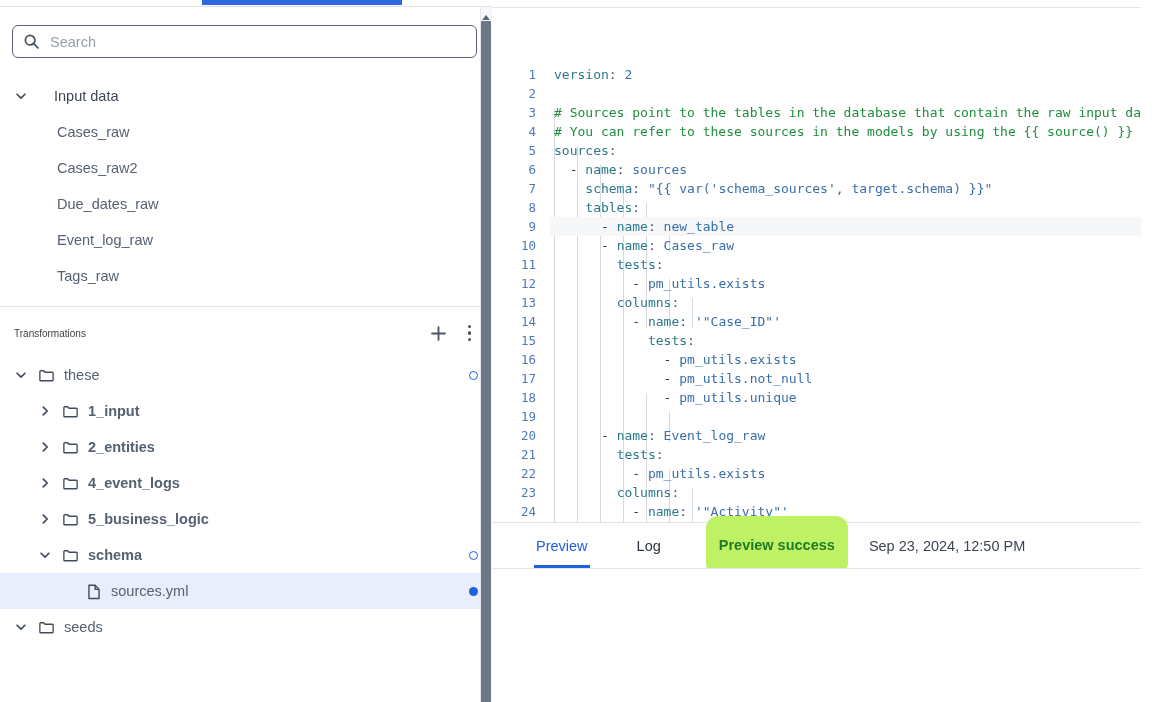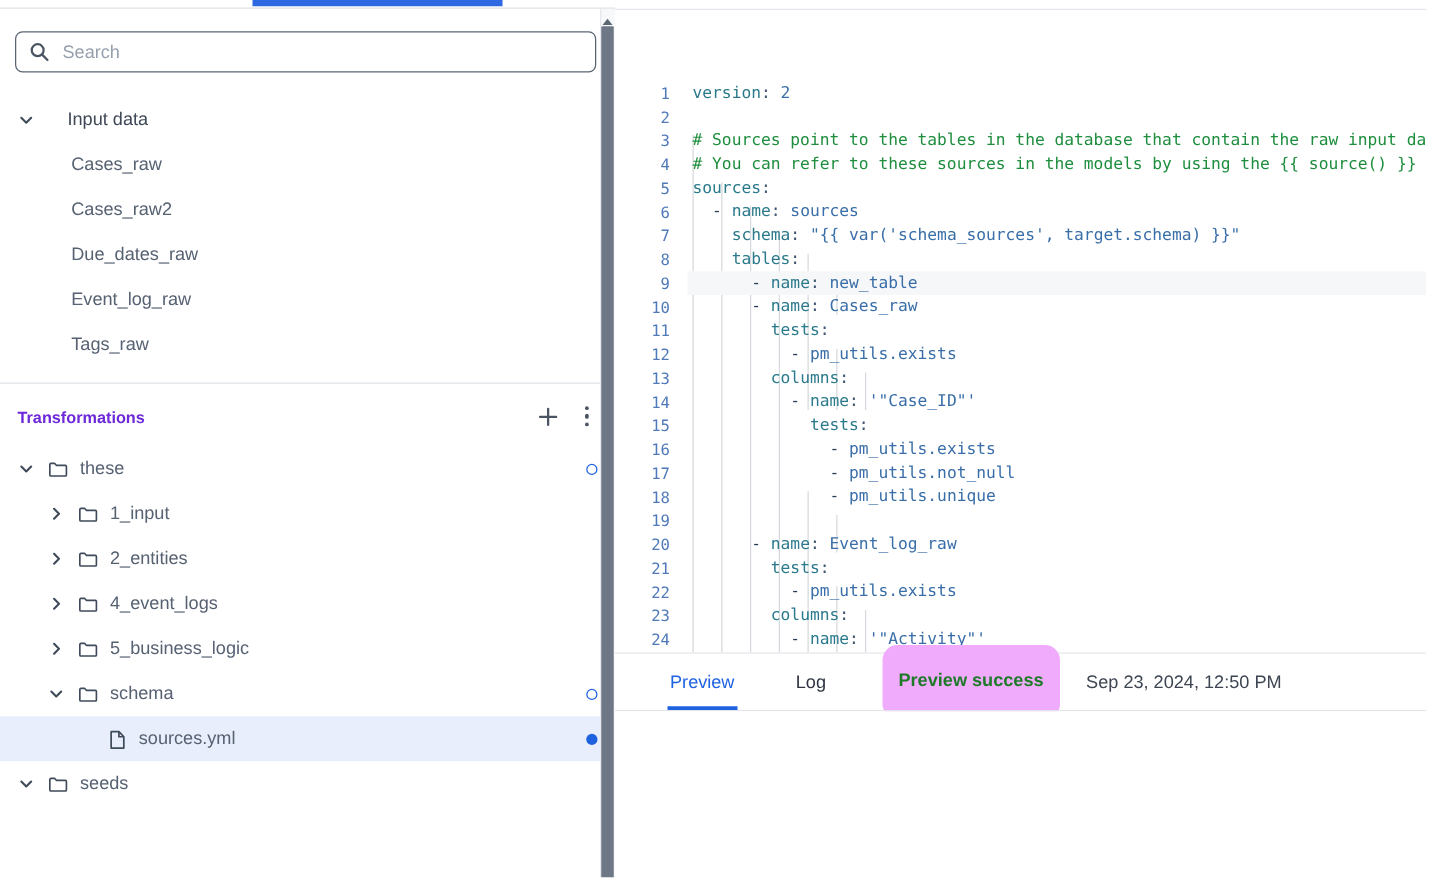--- a/index.html
+++ b/index.html
@@ -148,38 +148,37 @@
 
   .transform-header {
     position: absolute;
     left: 0; top: 315px;
     width: 492px; height: 36px;
     display: flex;
     align-items: center;
     padding: 0 20px 0 14px;
   }
   .transform-title {
-    font-size: 13px;
-    color: #6d28d9;
-    font-weight: bold;
+    font-size: 10px;
+    color: #404040;
   }
   .hdr-actions { margin-left: auto; display: flex; align-items: center; gap: 19px; }
   .plus-icon { width: 19px; height: 19px; color: #4a5463; cursor: pointer; }
   .kebab-icon { width: 5px; height: 19px; color: #4a5463; cursor: pointer; display:flex; flex-direction:column; justify-content:center; gap:3px; align-items:center; }
   .kebab-icon i { display:block; width:3.2px; height:3.2px; border-radius:50%; background:#4a5463; }
 
   .tree-transform {
     position: absolute;
     left: 0; top: 357px;
     width: 492px;
   }
 
   
   .ind0 { padding-left: 14px; }
-  .ind1 { padding-left: 38px; }
+  .ind1 { padding-left: 38px; font-weight: bold; }
   .ind2 { padding-left: 62px; }
   .ind-leaf1 { padding-left: 57px; }
 
   
   .lp-scroll-track {
     position: absolute;
     right: 0; top: 7px;
     width: 12px; height: 695px;
     background: #f7f8fa;
     border-left: 1px solid #e4e7ec;
@@ -322,21 +321,21 @@
   .bp-tab .underline {
     position: absolute;
     left: 0; bottom: 0;
     width: 100%; height: 3.5px;
     background: #1f62e0;
   }
   .bp-tab.inactive { color: #2e3440; margin-left: 45px; }
 
   .status-badge {
     margin-left: 43px;
-    background: #f0abfc;
+    background: #bef264;
     color: #1e7a28;
     font-size: 14.5px;
     font-weight: bold;
     padding: 22px 13px;
     border-radius: 12px;
     line-height: 1;
     text-align: right;
   }
   .status-time {
     margin-left: 21px;

